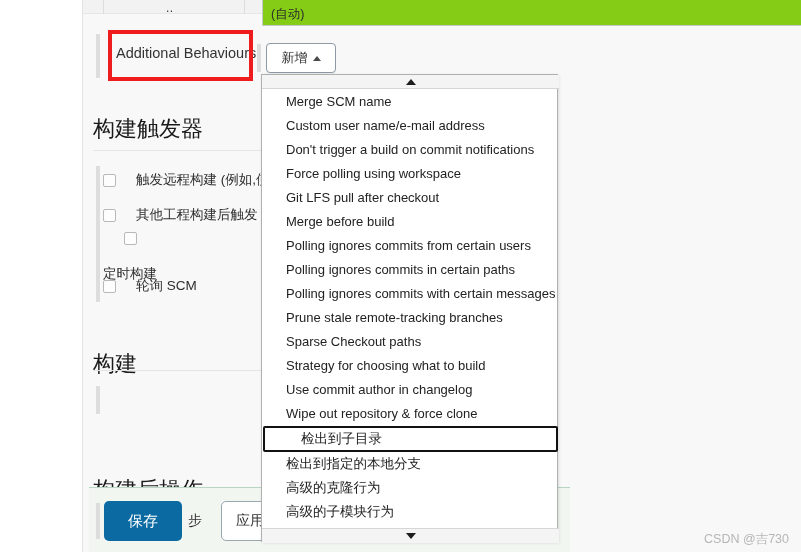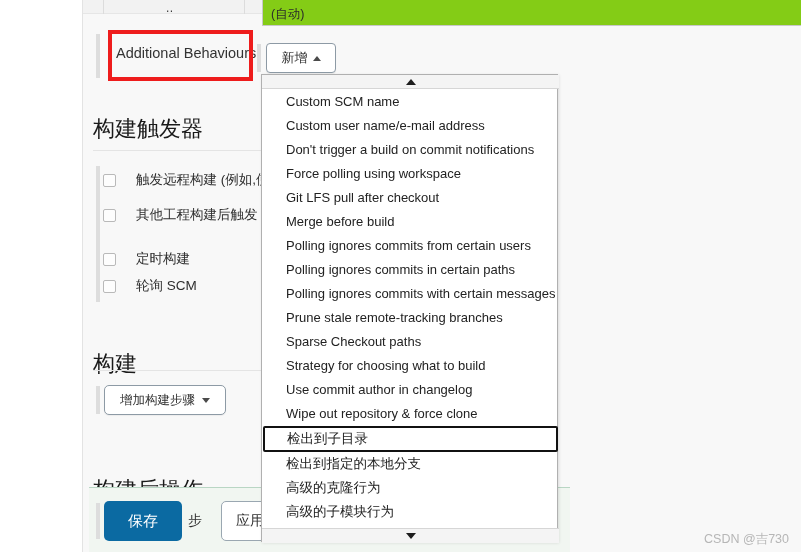--- a/index.html
+++ b/index.html
@@ -290,21 +290,21 @@
   }
   .dd-item.cjk {
     font-size: 13.5px;
   }
   .dd-item.selected {
     border: 2px solid #111111;
     border-radius: 2px;
     height: 26px;
     line-height: 22px;
     margin: 0 1px;
-    padding-left: 22px;
+    padding-left: 36px;
     background: #ffffff;
   }
 
   
   .watermark {
     position: absolute;
     right: 12px; bottom: 4px;
     font-size: 12.5px;
     color: #b6b6b6;
     white-space: nowrap;
@@ -344,52 +344,48 @@
   <div class="rail" style="left:96px; top:166px; height:136px;"></div>
 
   <div class="cb-row" style="top:169px;">
     <span class="cb"></span>
     <span class="cb-label">触发远程构建 (例如,使</span>
   </div>
   <div class="cb-row" style="top:204px;">
     <span class="cb"></span>
     <span class="cb-label">其他工程构建后触发</span>
   </div>
-  <div class="cb-row" style="top:248px;">
+  <div class="cb-row" style="top:232px;flex-direction:column;">
     <span class="cb"></span>
     <span class="cb-label">定时构建</span>
   </div>
   <div class="cb-row" style="top:275px;">
     <span class="cb"></span>
     <span class="cb-label">轮询 SCM</span>
   </div>
 
   <div class="section-h" style="top:334px;margin-top:15px;">构建</div>
   <div class="section-rule" style="top:370px; width:460px;"></div>
 
   <div class="rail" style="left:96px; top:386px; height:28px;"></div>
-  <div class="btn-step">
-    <span>增加构建步骤</span>
-    <span class="tri-down-sm"></span>
-  </div>
 
   <div class="section-h" style="top:451px;margin-top:24px;">构建后操作</div>
 
   <div class="save-bar"></div>
   <div class="rail" style="left:96px; top:503px; height:36px;"></div>
   <button class="btn-save">保存</button>
   <div class="btn-secondary-glyph">步</div>
   <button class="btn-secondary">应用</button>
 
   <div class="dropdown">
     <div class="dd-scroll" style="top:0;">
       <span class="tri-up-lg"></span>
     </div>
     <div class="dd-list" id="dd-list">
-        <div class="dd-item">Custom SCM name</div>
+        <div class="dd-item">Merge SCM name</div>
         <div class="dd-item">Custom user name/e-mail address</div>
         <div class="dd-item">Don't trigger a build on commit notifications</div>
         <div class="dd-item">Force polling using workspace</div>
         <div class="dd-item">Git LFS pull after checkout</div>
         <div class="dd-item">Merge before build</div>
         <div class="dd-item">Polling ignores commits from certain users</div>
         <div class="dd-item">Polling ignores commits in certain paths</div>
         <div class="dd-item">Polling ignores commits with certain messages</div>
         <div class="dd-item">Prune stale remote-tracking branches</div>
         <div class="dd-item">Sparse Checkout paths</div>

